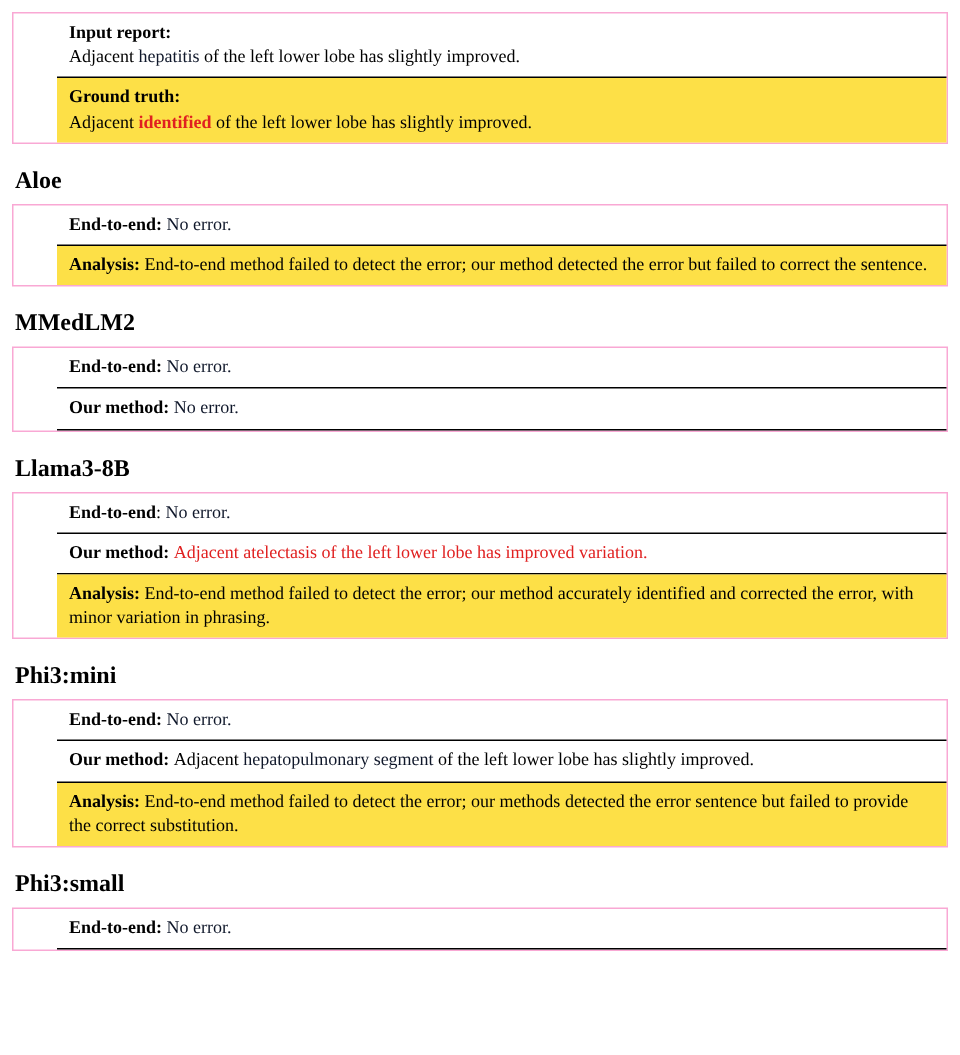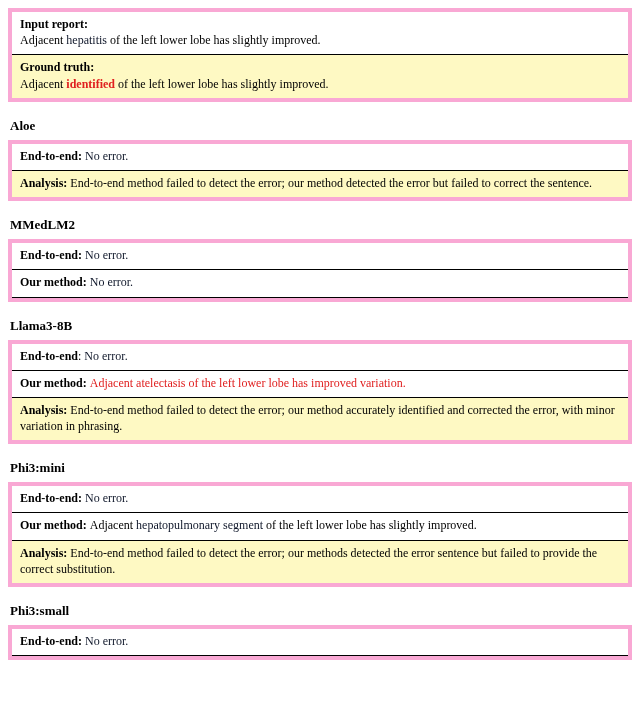--- a/index.html
+++ b/index.html
@@ -6,36 +6,37 @@
     margin: 0;
     padding: 8px;
     font-family: "Times New Roman", Times, serif;
     font-size: 12px;
     color: #000;
     background: #fff;
     width: 640px;
     box-sizing: border-box;
   }
   .outer-box {
-    border: 4px solid #f9a8d4;
+    border: 1px solid #f9a8d4;
     margin-bottom: 6px;
+    padding-left: 29px;
   }
   .row {
     padding: 4px 8px 6px 8px;
     line-height: 1.35;
   }
   .shade {
-    background: #fef9c3;
+    background: #fde047;
   }
   .sep-bottom {
     border-bottom: 1px solid #000;
   }
   .model-heading {
     font-weight: bold;
-    font-size: 13px;
+    font-size: 16px;
     padding: 10px 2px 6px 2px;
   }
   .bold {
     font-weight: bold;
   }
   .blue {
     color: #0f172a;
   }
   .red {
     color: #e02020;

